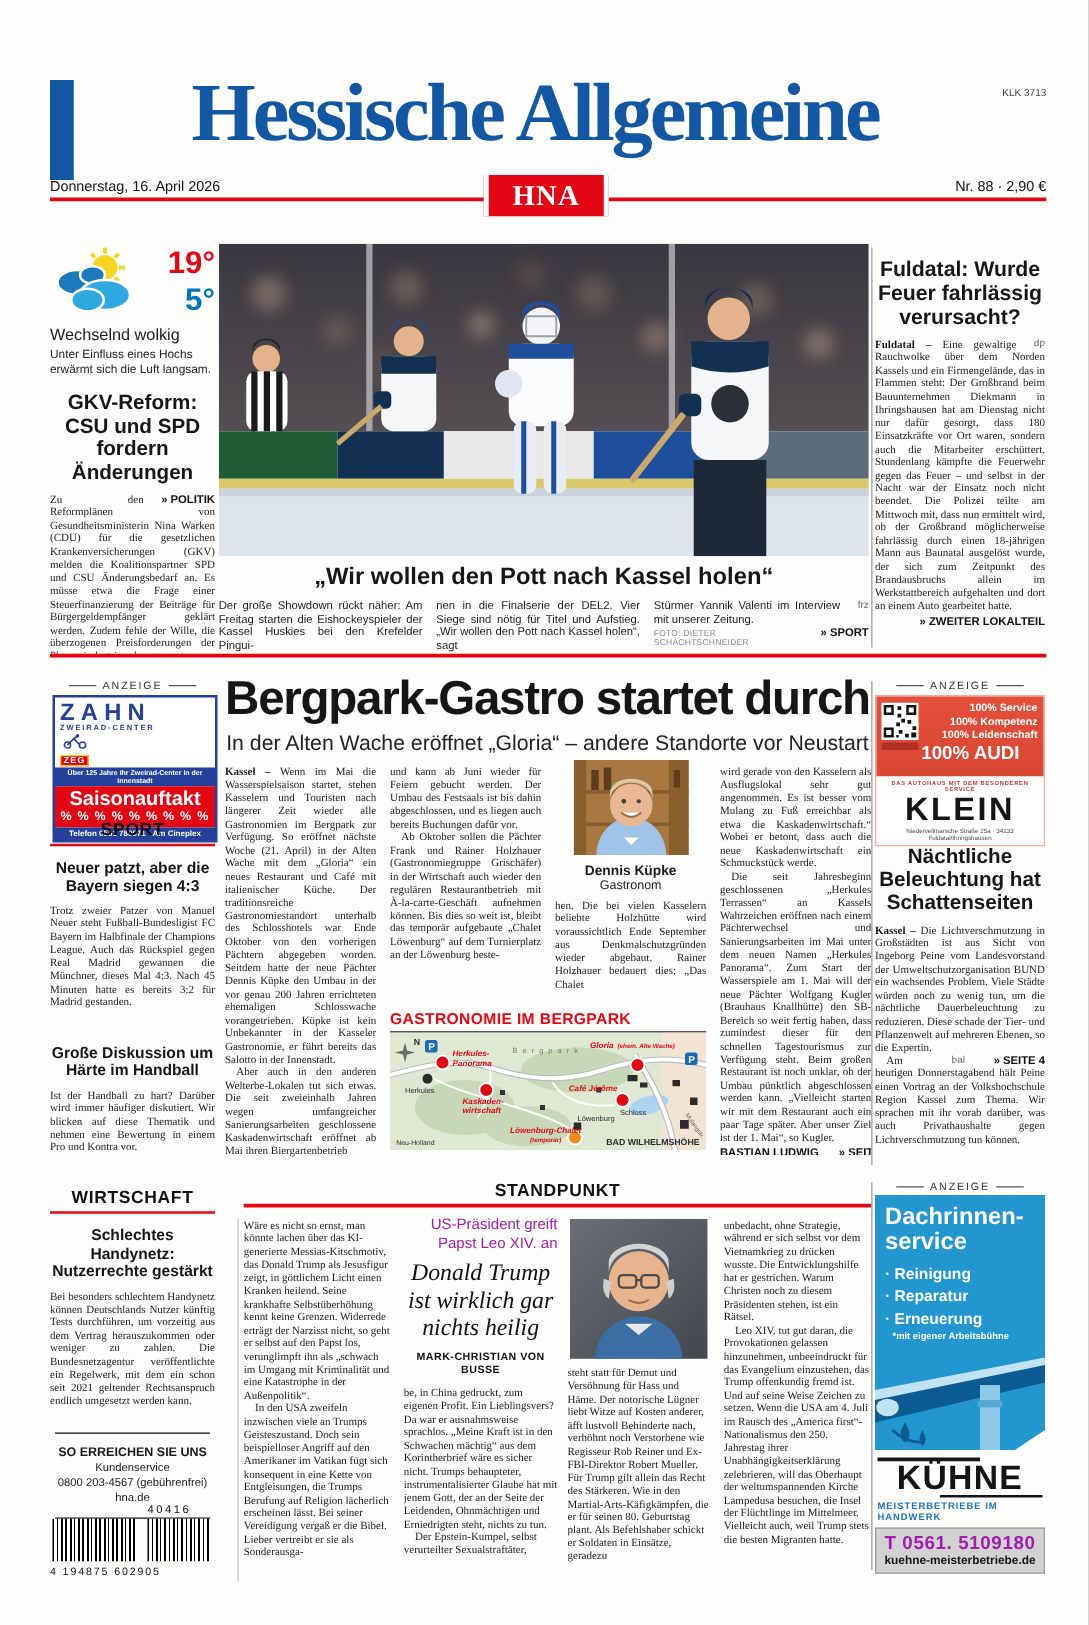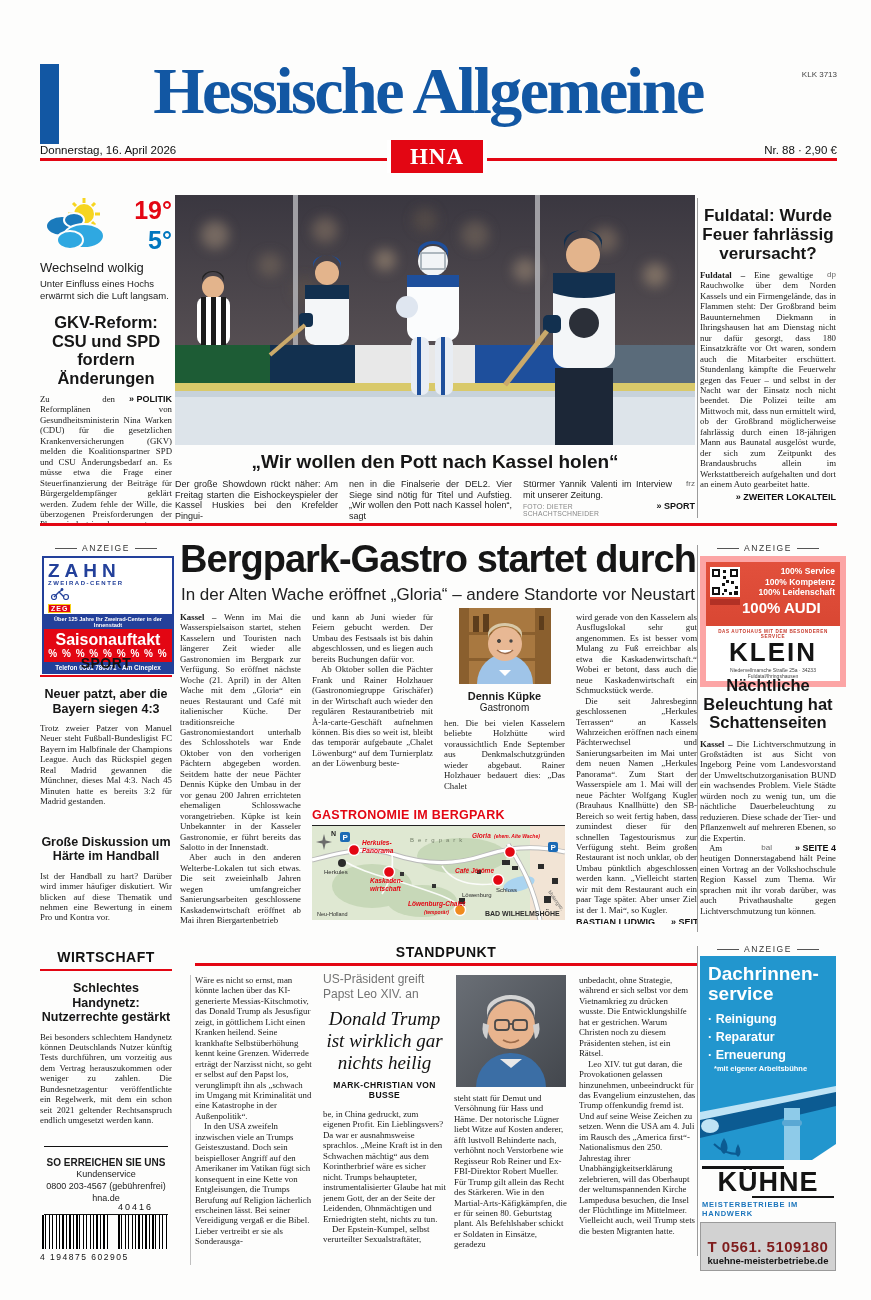--- a/index.html
+++ b/index.html
@@ -44,47 +44,47 @@
   .zahn-sub{font:bold 6px "Liberation Sans",sans-serif;color:#23409a;letter-spacing:1.5px;}
   .zahn-strip{background:#23409a;color:#fff;font:bold 5.6px "Liberation Sans",sans-serif;
               text-align:center;padding:1.5px 0;}
   .zahn-red{background:#e30613;color:#fff;text-align:center;flex:1;display:flex;
             flex-direction:column;justify-content:center;}
   .zahn-promo{font:bold 16px "Liberation Sans",sans-serif;line-height:1.05;}
   .zahn-pct{font:bold 10px "Liberation Sans",sans-serif;letter-spacing:1px;}
   .zeg{background:#e30613;border:1px solid #f7d117;color:#fff;font:bold 7px "Liberation Sans",sans-serif;
        padding:0 2px;letter-spacing:1px;}
   
-  .klein{border:6px solid #fca5a5;background:#fff;overflow:hidden;}
+  .klein{border:1px solid #fca5a5;background:#fff;overflow:hidden;}
   .klein-top{background:#e4513d;background:linear-gradient(#e2503c,#d94733);color:#fff;position:relative;
              height:64px;}
   .klein-l{font:bold 8.5px/10.5px "Liberation Sans",sans-serif;text-align:right;padding:4px 5px 0 38px;}
   .klein-audi{font:bold 15px "Liberation Sans",sans-serif;text-align:left;padding-left:36px;margin-top:1px;}
   .klein-tag{font:bold 4.6px "Liberation Sans",sans-serif;color:#c6392b;text-align:center;
              letter-spacing:.6px;margin-top:3px;}
   .klein-brand{font:bold 26px/26px "Liberation Sans",sans-serif;color:#141414;text-align:center;letter-spacing:2px;}
   .klein-addr{font:5px "Liberation Sans",sans-serif;color:#444;text-align:center;margin-top:2px;}
   
   .map-title{font:bold 12.5px "Liberation Sans",sans-serif;color:#e30613;letter-spacing:.3px;}
   
-  .kicker{font:12px/14.5px "Liberation Sans",sans-serif;text-align:left;color:#737373;}
+  .kicker{font:12px/14.5px "Liberation Sans",sans-serif;text-align:right;color:#a21caf;}
   .oped-h{font-family:"Liberation Serif",serif;font-style:italic;font-size:19px;line-height:22px;
           text-align:center;color:#111;font-weight:normal;margin:7px 0 6px;}
   .byline{font:bold 8.5px "Liberation Sans",sans-serif;text-align:center;letter-spacing:.4px;color:#111;}
   .oped .p{text-align:left;}
   
   .kuehne-blue{background:#2296ce;color:#fff;padding:8px 8px 0;position:relative;overflow:hidden;}
   .kuehne-t{font:bold 19px/20px "Liberation Sans",sans-serif;}
   .kuehne-i{font:bold 12.5px/18px "Liberation Sans",sans-serif;}
   .kuehne-note{font:bold 7.5px "Liberation Sans",sans-serif;padding-left:6px;}
   .klogo-line{height:2.5px;background:#141414;}
   .kuehne-brand{font:bold 27px/27px "Liberation Sans",sans-serif;color:#141414;text-align:center;letter-spacing:1px;}
   .kuehne-tag{font:bold 7.5px "Liberation Sans",sans-serif;color:#1b75bc;text-align:left;letter-spacing:.8px;}
   .kuehne-gray{background:#d2d2d2;border:1px solid #9a9a9a;text-align:center;padding:3px 0 4px;}
-  .kuehne-phone{font:bold 15px "Liberation Sans",sans-serif;color:#7f1d1d;letter-spacing:.5px;margin-top:12px;}
+  .kuehne-phone{font:bold 15px "Liberation Sans",sans-serif;color:#a21caf;letter-spacing:.5px;}
   .kuehne-web{font:bold 9.5px "Liberation Sans",sans-serif;color:#141414;}
   
   .bars{background:repeating-linear-gradient(90deg,#000 0 1.6px,#fff 1.6px 3.4px,#000 3.4px 4.4px,#fff 4.4px 6.8px);}
   .bc-num{font:9px "Liberation Sans",sans-serif;letter-spacing:2px;color:#111;}
   
   .contact-t{font:bold 10px "Liberation Sans",sans-serif;text-align:center;}
   .contact-l{font:9px "Liberation Sans",sans-serif;text-align:center;line-height:12px;}
   .hrline{border:none;border-top:1px solid #111;margin:0;}
 </style>
 </head>

